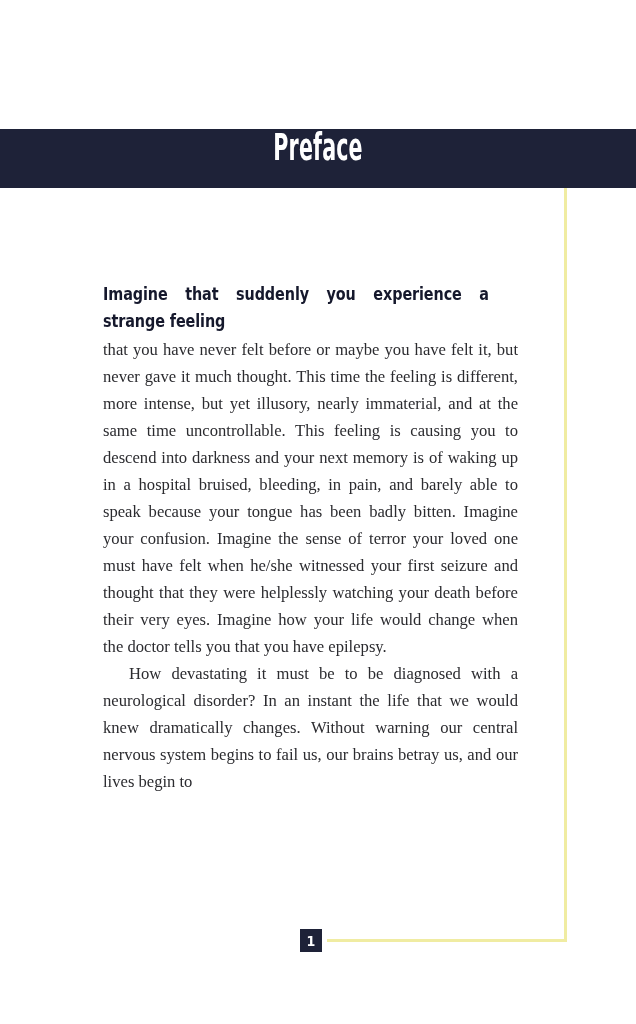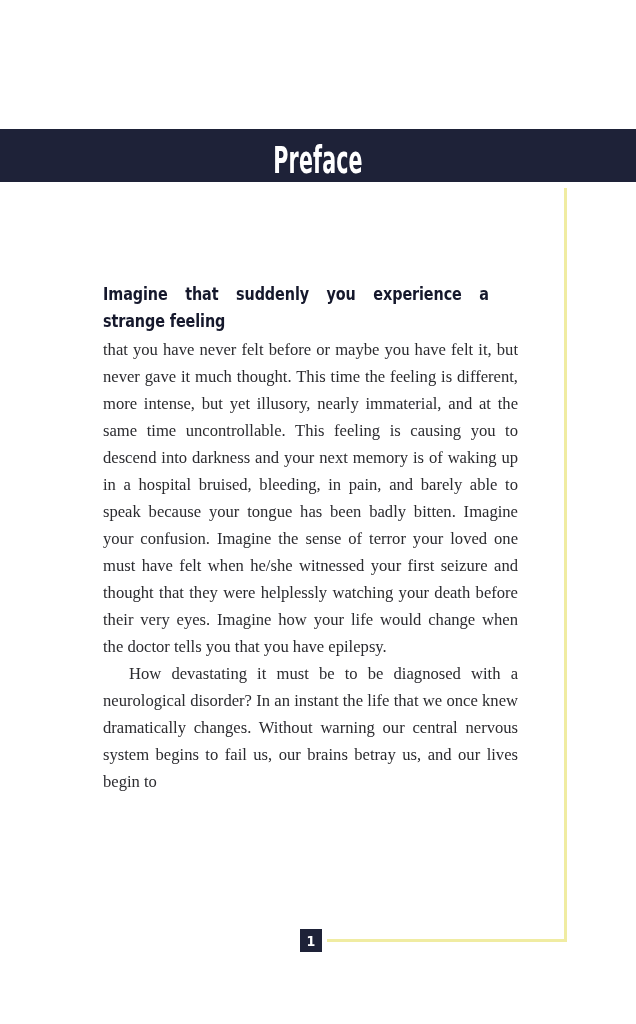--- a/index.html
+++ b/index.html
@@ -21,24 +21,24 @@
     inset: 0;
     background: #ffffff;
   }
 
   
   .chapter-header {
     position: absolute;
     left: 0;
     top: 129px;
     width: 636px;
-    height: 53px;
+    height: 59px;
     background: #1e2238;
     display: flex;
-    align-items: flex-end;
+    align-items: flex-start;
     justify-content: center;
     box-sizing: border-box;
   }
   .chapter-title {
     color: #ffffff;
     font-family: "Liberation Sans Narrow", "DejaVu Sans Condensed", "Liberation Sans", sans-serif;
     font-weight: 700;
     font-size: 37px;
     line-height: 1;
     letter-spacing: 0.2px;
@@ -129,18 +129,18 @@
   <div class="chapter-header">
     <div class="chapter-title">Preface</div>
   </div>
 
   <div class="rule-vertical"></div>
   <div class="rule-horizontal"></div>
 
   <div class="content">
     <p class="para"><span class="lead-in-line"><span class="lead-in">Imagine that suddenly you experience a strange feeling</span></span><span>that you have never felt before or maybe you have felt it, but never gave it much thought. This time the feeling is different, more intense, but yet illusory, nearly immaterial, and at the same time uncontrollable. This feeling is causing you to descend into darkness and your next memory is of waking up in a hospital bruised, bleeding, in pain, and barely able to speak because your tongue has been badly bitten. Imagine your confusion. Imagine the sense of terror your loved one must have felt when he/she witnessed your first seizure and thought that they were helplessly watching your death before their very eyes. Imagine how your life would change when the doctor tells you that you have epilepsy.</span></p>
 
-    <p class="para"><span>How devastating it must be to be diagnosed with a neurological disorder? In an instant the life that we once knew dramatically changes. Without warning our central nervous system begins to fail us, our brains betray us, and our lives begin to</span></p>
+    <p class="para"><span>How devastating it must be to be diagnosed with a neurological disorder? In an instant the life that we would knew dramatically changes. Without warning our central nervous system begins to fail us, our brains betray us, and our lives begin to</span></p>
   </div>
 
   <div class="page-number">1</div>
 
 </div>
 
 </body></html>

